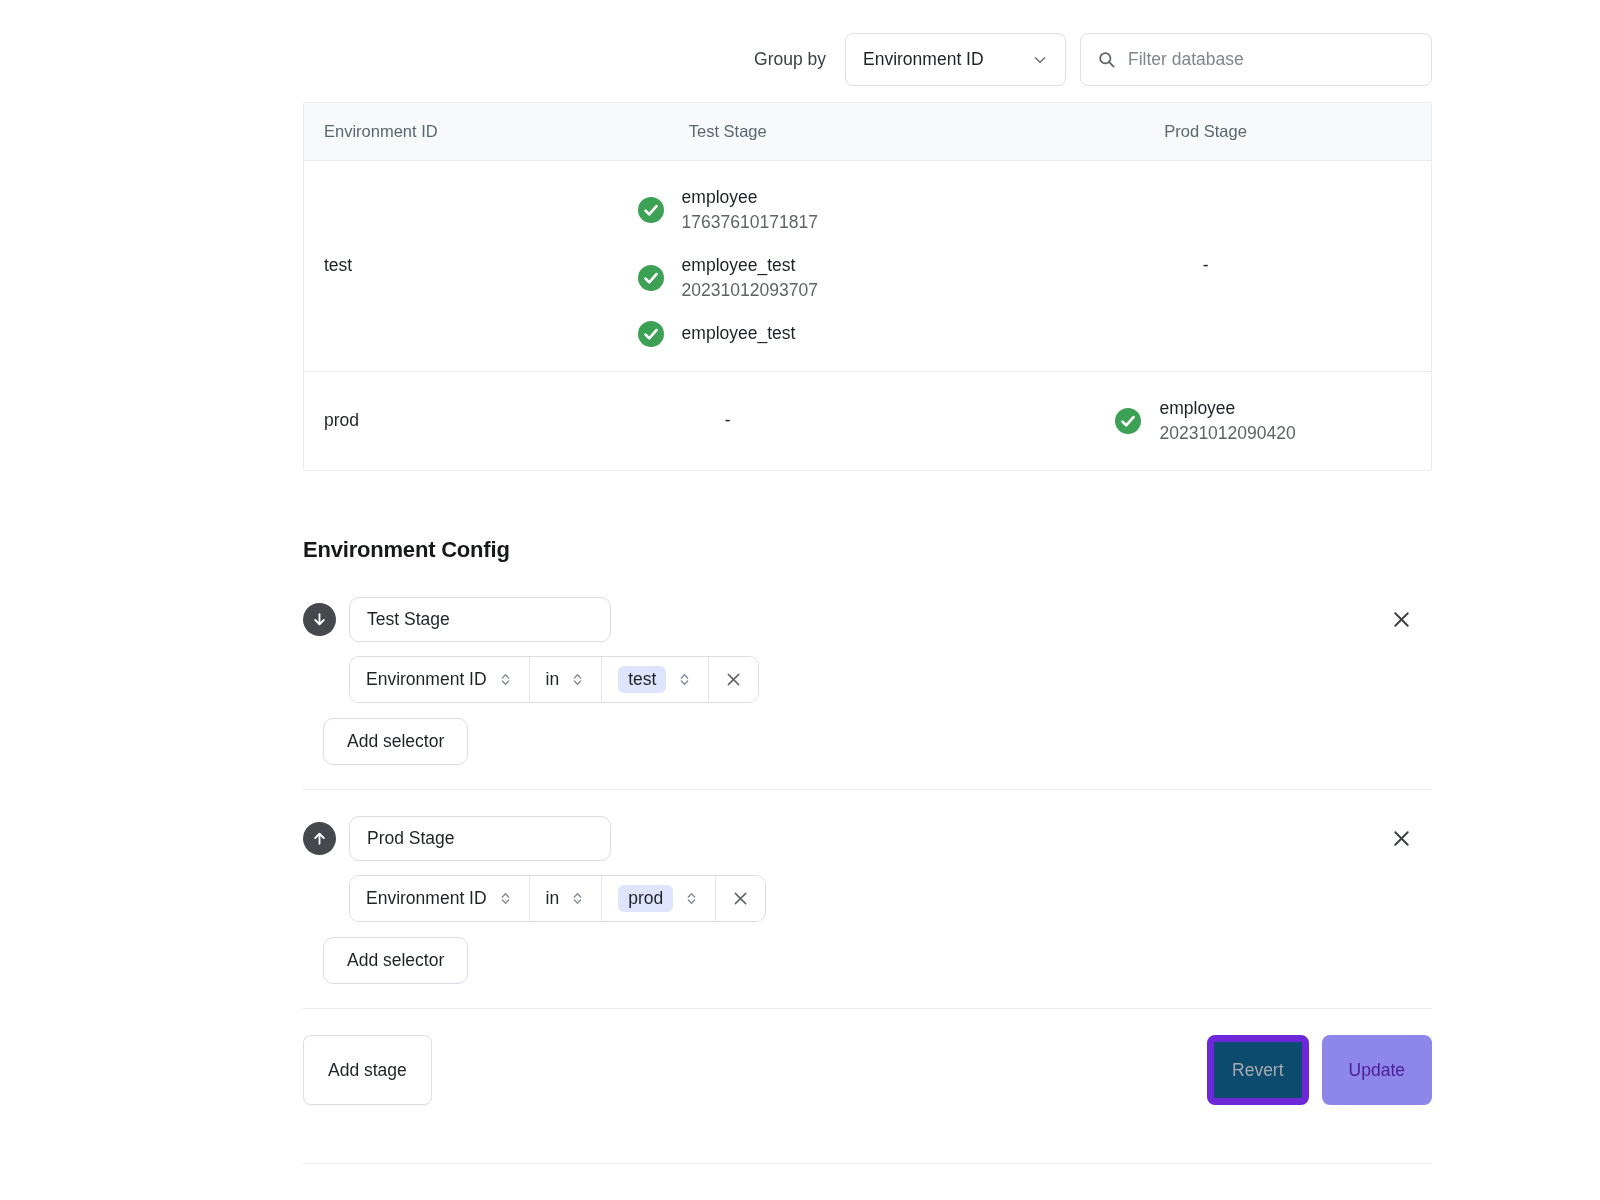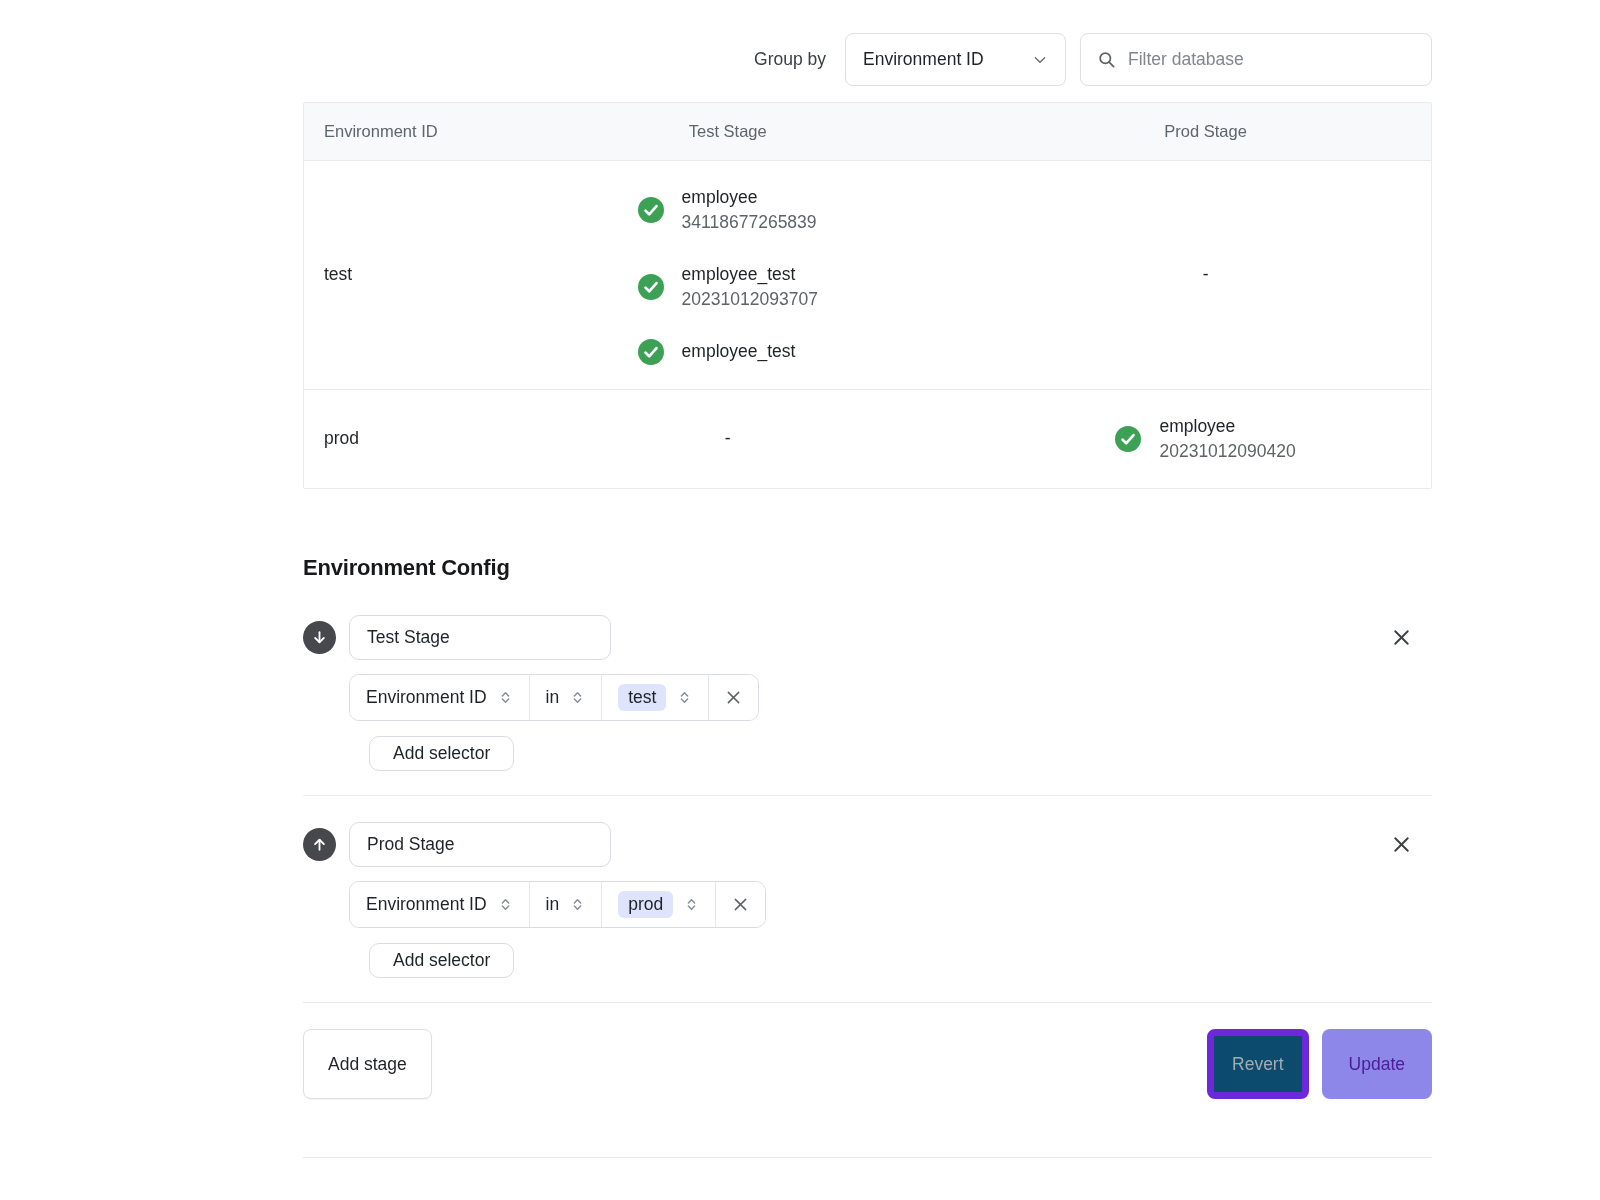--- a/index.html
+++ b/index.html
@@ -26,21 +26,21 @@
 
   
   .ptable { margin-top: 16px; border: 1px solid #e9ebee; border-radius: 2px; }
   .prow { display: grid; grid-template-columns: 15.2% 44.8% 40%; }
   .prow + .prow { border-top: 1px solid #e9ebee; }
   .phead { background: #f8f9fb; }
   .th { padding: 19px 20px; font-size: 16.5px; font-weight: 500; color: #5c6670; }
   .th.center { text-align: center; padding-left: 0; padding-right: 0; }
   .td-env { display: flex; align-items: center; padding: 20px; font-size: 17.5px; color: #1f2328; }
   .td-stage { display: flex; align-items: center; justify-content: center; padding: 24px 0; font-size: 17.5px; }
-  .entries { display: flex; flex-direction: column; gap: 26px; align-items: flex-start; }
+  .entries { display: flex; flex-direction: column; gap: 17px; align-items: flex-start; }
   .entry { display: flex; align-items: center; }
   .entry .check { display: flex; margin-right: 18px; }
   .entry-text { line-height: 1.45; }
   .db-name { font-size: 17.5px; color: #1f2328; }
   .db-version { font-size: 17.5px; color: #5f6368; }
   .dash { color: #1f2328; }
 
   
   .config-title { margin-top: 66px; font-size: 22px; font-weight: 700; color: #17181a; letter-spacing: -0.2px; }
   .stage-block { margin-top: 34px; }
@@ -55,21 +55,21 @@
 
   .selector-row { margin: 14px 0 0 46px; }
   .selector-group { display: inline-flex; align-items: stretch; border: 1px solid #d9dde3; border-radius: 10px; background: #fff; overflow: hidden; }
   .seg { display: flex; align-items: center; gap: 11px; padding: 0 16px; height: 45px;
          font-size: 17.5px; color: #1f2328; cursor: pointer; background: #fff; border: none;
          border-left: 1px solid #e4e7eb; font-family: "Liberation Sans", sans-serif; }
   .seg.first { border-left: none; }
   .badge { background: #dee4fb; border-radius: 6px; padding: 3px 10px; font-size: 17.5px; color: #1f2328; }
   .seg-x { padding: 0 15px; }
 
-  .add-selector { display: inline-block; margin: 15px 0 0 66px; height: 35px; padding: 0 23px;
+  .add-selector { display: inline-block; margin: 15px 0 0 20px; height: 47px; padding: 0 23px;
                   border: 1px solid #d9dde3; border-radius: 10px; background: #fff; cursor: pointer;
                   font-size: 17.5px; color: #1f2328; font-family: "Liberation Sans", sans-serif; }
 
   .divider { height: 1px; background: #e9ebee; margin-top: 24px; }
 
   
   .footer { margin-top: 26px; display: flex; align-items: center; justify-content: space-between; }
   .btn { height: 70px; border-radius: 8px; font-size: 17.5px; font-family: "Liberation Sans", sans-serif; cursor: pointer; }
   .btn-add-stage { padding: 0 24px; background: #fff; border: 1px solid #dcdfe4; color: #1f2328;
                    box-shadow: 0 1px 2px rgba(0,0,0,0.04); }
@@ -119,21 +119,21 @@
         <div class="entries">
           <div class="entry">
             <span class="check">
               <svg width="26" height="26" viewBox="0 0 26 26">
                   <circle cx="13" cy="13" r="13" fill="#3DA155"></circle>
                   <path d="M7.5 13.6l3.7 3.7 7.3-8.2" stroke="#fff" stroke-width="2.7" fill="none" stroke-linecap="round" stroke-linejoin="round"></path>
                 </svg>
             </span>
             <span class="entry-text">
               <span class="db-name" style="display:block">employee</span>
-              <span class="db-version" style="display:block">34118677265839</span>
+              <span class="db-version" style="display:block">17637610171817</span>
             </span>
           </div>
           <div class="entry">
             <span class="check">
               <svg width="26" height="26" viewBox="0 0 26 26">
                   <circle cx="13" cy="13" r="13" fill="#3DA155"></circle>
                   <path d="M7.5 13.6l3.7 3.7 7.3-8.2" stroke="#fff" stroke-width="2.7" fill="none" stroke-linecap="round" stroke-linejoin="round"></path>
                 </svg>
             </span>
             <span class="entry-text">

